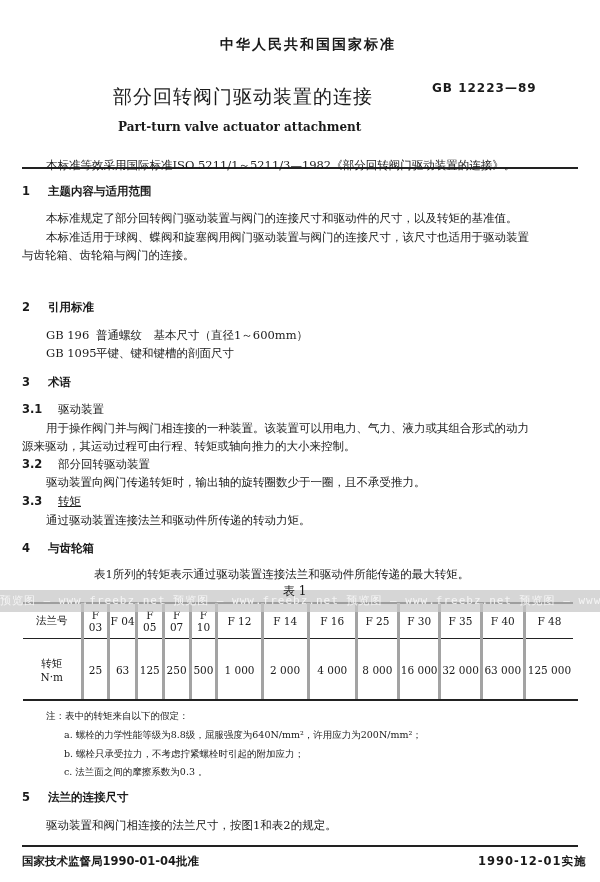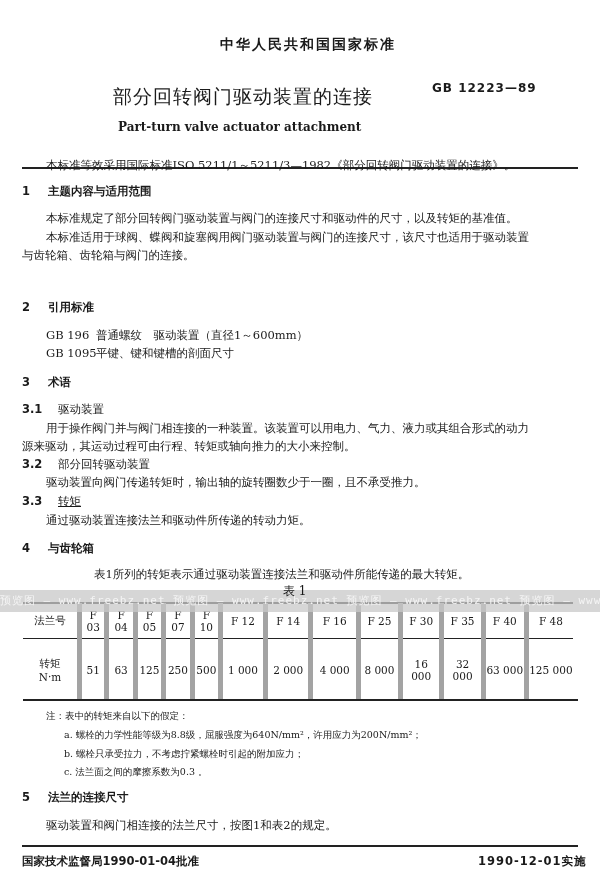--- a/index.html
+++ b/index.html
@@ -13,21 +13,21 @@
   #std-no { left:432px; top:81px; font-size:12px; font-weight:bold; letter-spacing:1px; font-family:"DejaVu Sans", sans-serif; }
   #title-en { left:118px; top:120px; font-size:12px; font-weight:bold; font-family:"DejaVu Serif", serif; }
   .rule { position:absolute; background:#222; height:2px; }
 
   .p { position:absolute; font-size:11.5px; line-height:16px; white-space:nowrap; }
   .h { position:absolute; font-size:11.5px; font-weight:bold; white-space:nowrap; font-family:"DejaVu Sans", sans-serif; }
   .hnum { display:inline-block; width:26px; }
   .snum { display:inline-block; width:36px; font-weight:bold; font-family:"DejaVu Sans", sans-serif; }
 
   #table { position:absolute; left:23px; top:603px; width:550px; border-collapse:collapse; font-size:10.5px; }
-  #table td { border-left:5px solid #a3a3a3; text-align:center; padding:0; }
+  #table td { border-left:3px solid #a3a3a3; text-align:center; padding:0; }
   #table tr.hdr td { height:35px; border-bottom:1.5px solid #222; }
   #table tr.val td { height:62px; }
   #table td.first { border-left:none; width:59px; }
   #table-wrap-top { position:absolute; left:23px; top:602px; width:550px; height:2px; background:#222; }
   #table-wrap-bot { position:absolute; left:23px; top:699px; width:555px; height:2px; background:#222; }
 
   #watermark { position:absolute; left:0; top:590px; width:600px; height:22px; background:rgba(200,200,200,0.75);
                color:#f4f4f4; font-size:11px; line-height:22px; white-space:nowrap; overflow:hidden; letter-spacing:1px;
                font-family:"DejaVu Sans Mono", monospace; }
   #tbl-caption { position:absolute; left:283px; top:583px; font-size:12px; z-index:1; }
@@ -51,21 +51,21 @@
   <span class="hnum">1</span><span>主题内容与适用范围</span>
 </div>
 <div class="p" style="left:46px; top:210px;">本标准规定了部分回转阀门驱动装置与阀门的连接尺寸和驱动件的尺寸，以及转矩的基准值。</div>
 <div class="p" style="left:46px; top:229px;">本标准适用于球阀、蝶阀和旋塞阀用阀门驱动装置与阀门的连接尺寸，该尺寸也适用于驱动装置</div>
 <div class="p" style="left:22px; top:247px;">与齿轮箱、齿轮箱与阀门的连接。</div>
 
 <div class="h" style="left:22px; top:300px;">
   <span class="hnum">2</span><span>引用标准</span>
 </div>
 <div class="p" style="left:46px; top:327px;">
-  <span style="display:inline-block; width:50px;">GB 196</span><span>普通螺纹　驱动装置（直径1～600mm）</span>
+  <span style="display:inline-block; width:50px;">GB 196</span><span>普通螺纹　基本尺寸（直径1～600mm）</span>
 </div>
 <div class="p" style="left:46px; top:345px;">
   <span style="display:inline-block; width:50px;">GB 1095</span><span>平键、键和键槽的剖面尺寸</span>
 </div>
 
 <div class="h" style="left:22px; top:375px;">
   <span class="hnum">3</span><span>术语</span>
 </div>
 <div class="p" style="left:22px; top:401px;">
   <span class="snum">3.1</span><span>驱动装置</span>
@@ -104,21 +104,21 @@
     <td style="width:39px">F 30</td>
     <td style="width:39px">F 35</td>
     <td style="width:41px">F 40</td>
     <td style="width:48px">F 48</td>
   </tr>
   <tr class="val">
     <td class="first">
       <div>转矩</div>
       <div>N·m</div>
     </td>
-    <td>51</td>
+    <td>25</td>
     <td>63</td>
     <td>125</td>
     <td>250</td>
     <td>500</td>
     <td>1 000</td>
     <td>2 000</td>
     <td>4 000</td>
     <td>8 000</td>
     <td>16 000</td>
     <td>32 000</td>

